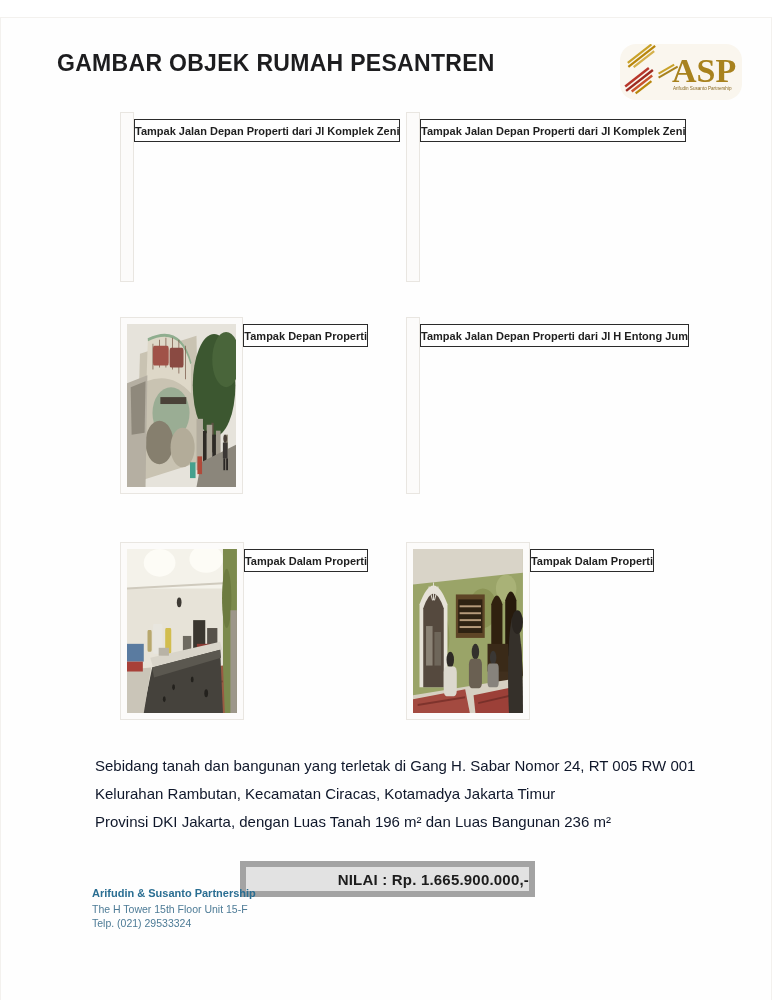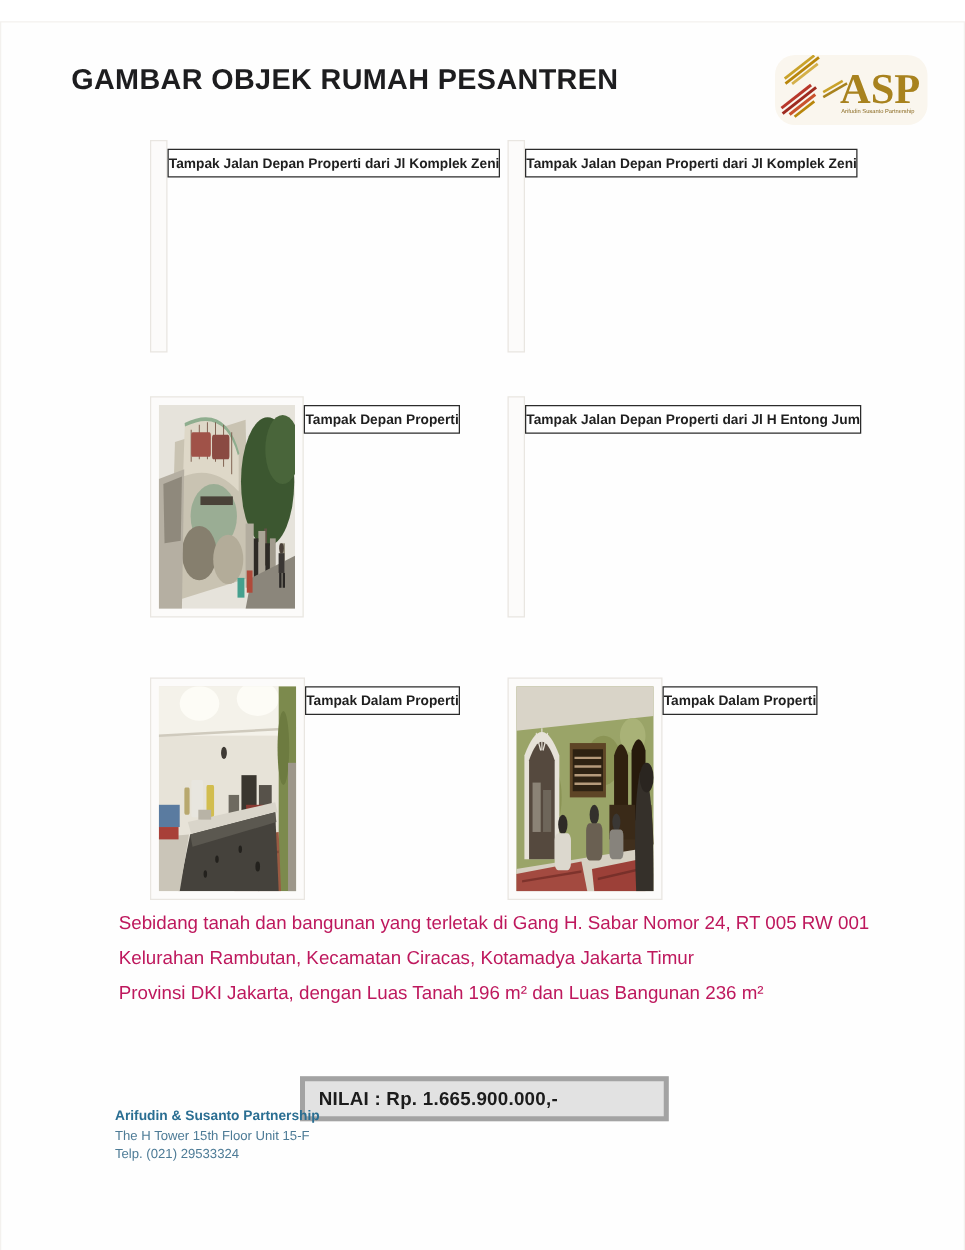--- a/index.html
+++ b/index.html
@@ -33,27 +33,27 @@
   .r2 .photo-frame { height:177px; }
   .r3 .photo-frame { height:178px; }
   .photo-art { width:100%; height:100%; display:block; }
   .caption-box {
     margin-top:7px; height:23px; box-sizing:border-box;
     border:1.5px solid #2b2b2b; background:#ffffff;
     display:flex; align-items:center; justify-content:center;
   }
   .caption-label { font-size:11px; font-weight:bold; color:#1f1f1f; white-space:nowrap; }
 
-  .description { position:absolute; left:95px; top:708px; width:620px;
-    font-size:15px; color:#be185d; line-height:28px; }
+  .description { position:absolute; left:95px; top:735px; width:620px;
+    font-size:15px; color:#0f172a; line-height:28px; }
 
   .value-box {
     position:absolute; left:240px; top:844px; width:295px; height:36px;
-    background:#e2e2e2; border:4px solid #a3a3a3; box-sizing:border-box;
-    display:flex; align-items:center; justify-content:flex-start;padding-left:11px;
+    background:#e2e2e2; border:6px solid #a3a3a3; box-sizing:border-box;
+    display:flex; align-items:center; justify-content:flex-end;
   }
   .value-label { font-size:15px; font-weight:bold; color:#1c1c1c; letter-spacing:0.2px; }
 
   .footer { position:absolute; left:92px; top:869px; line-height:14px; }
   .footer .company { font-size:11px; font-weight:bold; color:#2a6e92; margin-bottom:2px; }
   .footer .line { font-size:10.5px; color:#4d7b96; }
 </style>
 </head>
 <body>
 

